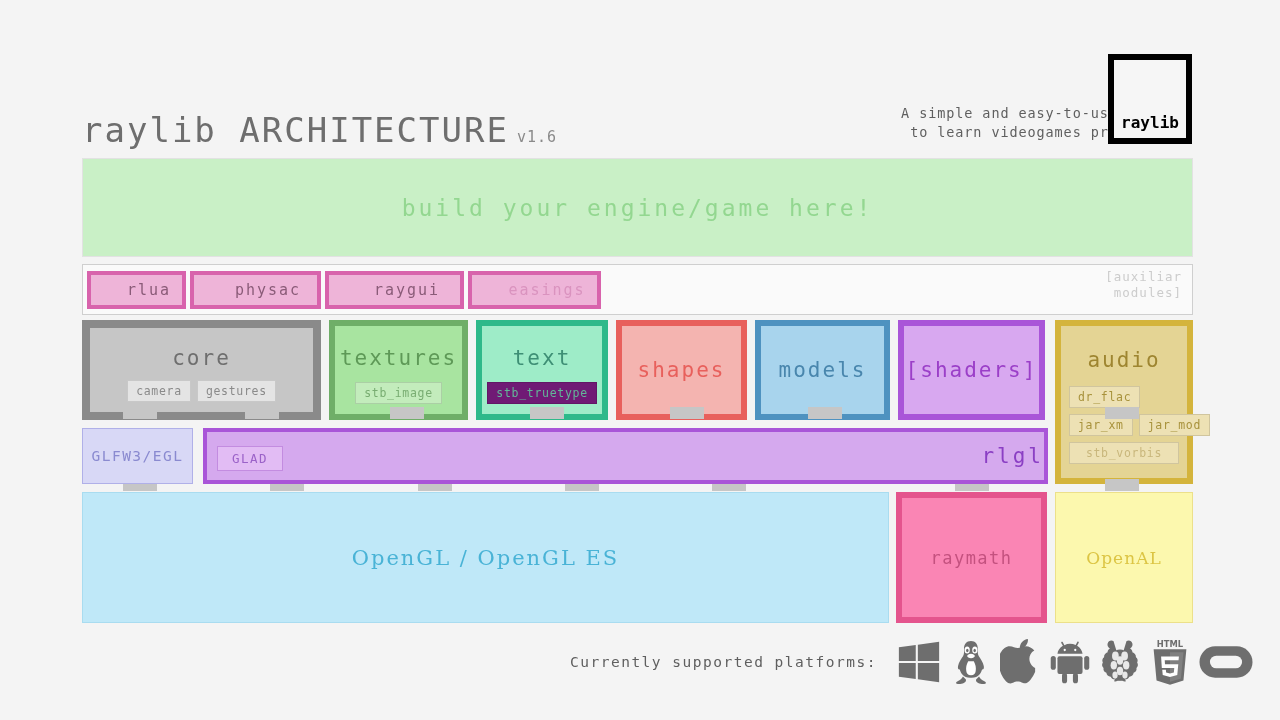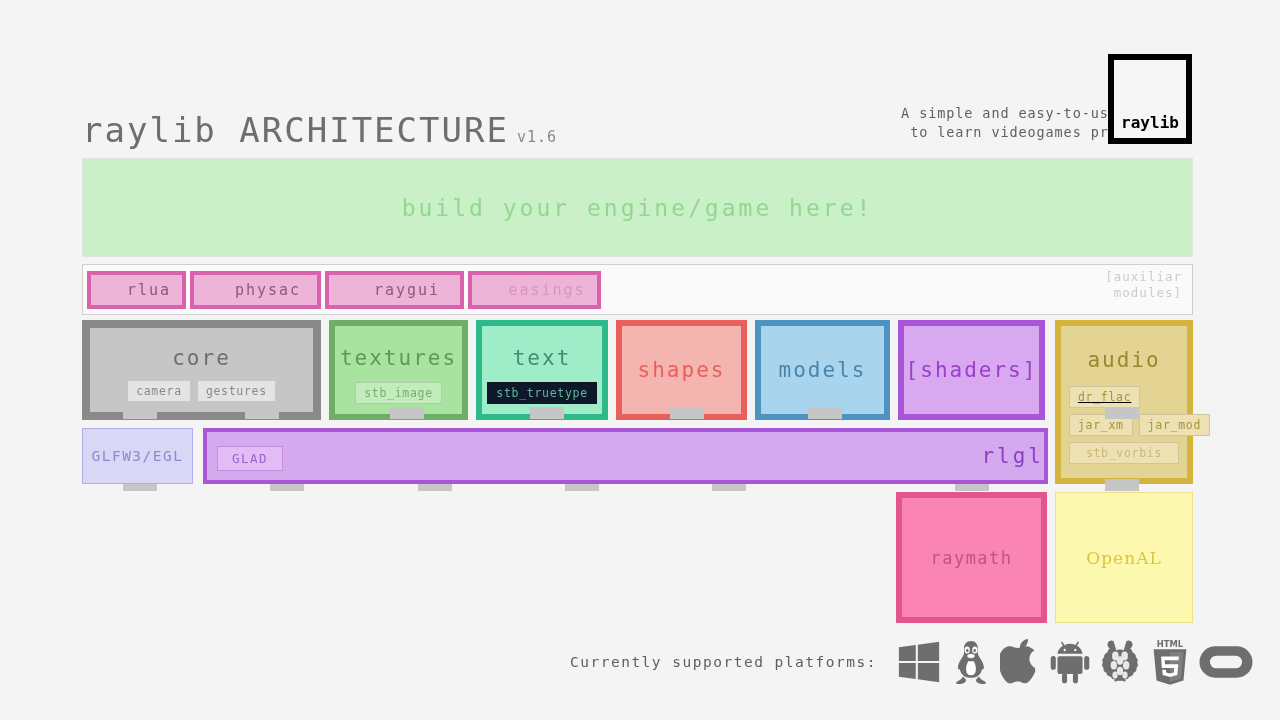--- a/index.html
+++ b/index.html
@@ -263,35 +263,35 @@
       </div>
       <div class="module" style="left: 329px; width: 139px; height: 100px; background: rgb(168, 228, 160); border: 6px solid rgb(111, 174, 104);">
         <div class="m-title" style="color: rgb(94, 153, 87);">textures</div>
         <div class="sub-row">
           <div class="sub-box" style="background: rgb(195, 236, 188); color: rgb(121, 173, 114);">stb_image</div>
         </div>
       </div>
       <div class="module" style="left: 476px; width: 132px; height: 100px; background: rgb(158, 236, 200); border: 6px solid rgb(46, 185, 138);">
         <div class="m-title" style="color: rgb(62, 143, 117);">text</div>
         <div class="sub-row">
-          <div class="sub-box" style="background: #0f172a; color: rgb(98, 182, 152); text-align: right;">stb_truetype</div>
+          <div class="sub-box" style="background: #701a75; color: rgb(98, 182, 152); text-align: right;">stb_truetype</div>
         </div>
       </div>
       <div class="module" style="left: 616px; width: 131px; height: 100px; background: rgb(244, 180, 176); border: 6px solid rgb(232, 96, 92);">
         <div class="m-title" style="color: rgb(232, 96, 92);">shapes</div>
       </div>
       <div class="module" style="left: 755px; width: 135px; height: 100px; background: rgb(168, 212, 237); border: 6px solid rgb(78, 146, 192);">
         <div class="m-title" style="color: rgb(73, 134, 173);">models</div>
       </div>
       <div class="module" style="left: 898px; width: 147px; height: 100px; background: rgb(216, 168, 240); border: 6px solid rgb(169, 85, 216);">
         <div class="m-title" style="color: rgb(155, 63, 200);">[shaders]</div>
       </div>
       <div class="module" style="left: 1055px; width: 138px; height: 164px; background: rgb(228, 212, 148); border: 6px solid rgb(212, 180, 60);">
         <div class="m-title" style="color: rgb(158, 133, 48);">audio</div>
-        <div class="sub-row" style="justify-content: flex-start; margin-bottom: 4px; text-decoration: underline;">
+        <div class="sub-row" style="justify-content: flex-start; margin-bottom: 4px;">
           <div class="sub-box" style="background: rgb(237, 225, 180); color: rgb(168, 146, 60);">dr_flac</div>
         </div>
         <div class="sub-row" style="justify-content: flex-start; margin-bottom: 4px;">
           <div class="sub-box" style="background: rgb(237, 225, 180); color: rgb(168, 146, 60);">jar_xm</div>
           <div class="sub-box" style="background: rgb(237, 225, 180); color: rgb(168, 146, 60);">jar_mod</div>
         </div>
         <div class="sub-row" style="justify-content: flex-start; margin-bottom: 4px;">
           <div class="sub-box" style="background: rgb(237, 225, 180); color: rgb(201, 183, 124); flex: 1 1 0%;">stb_vorbis</div>
         </div>
       </div>
@@ -315,20 +315,23 @@
     </div>
 
   <div class="box glfw">
     <span>GLFW3/EGL</span>
   </div>
   <div class="box rlgl">
     <span class="glad">GLAD</span>
     <span>rlgl</span>
   </div>
 
+  <div class="box opengl">
+    <span>OpenGL / OpenGL ES</span>
+  </div>
   <div class="box raymath">
     <span>raymath</span>
   </div>
   <div class="box openal">
     <span>OpenAL</span>
   </div>
 
   <div class="platforms-label">Currently supported platforms:</div>
   <div class="platform-icons">
 

